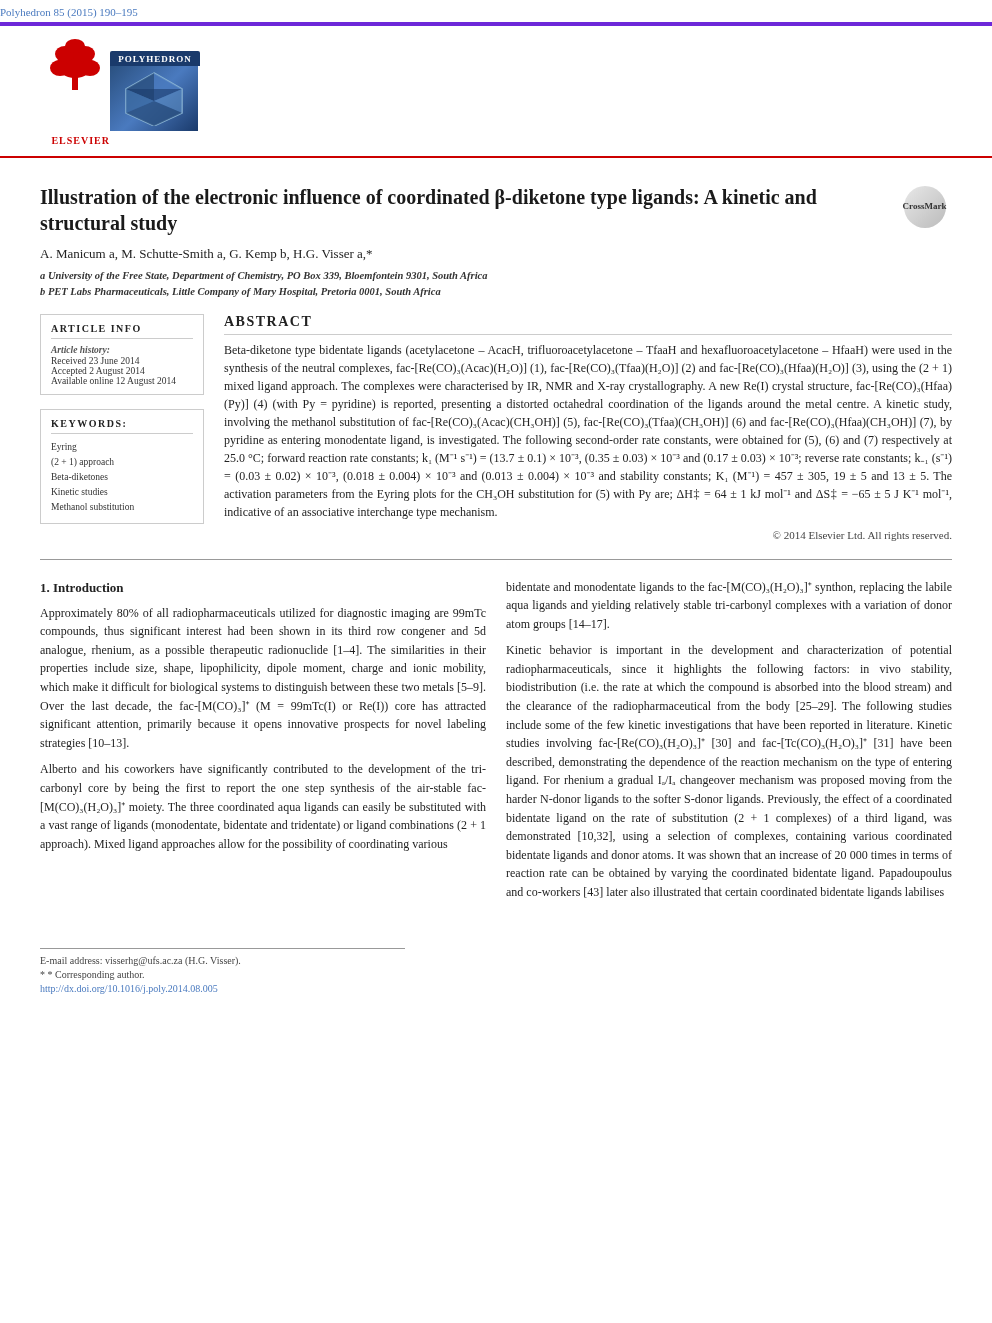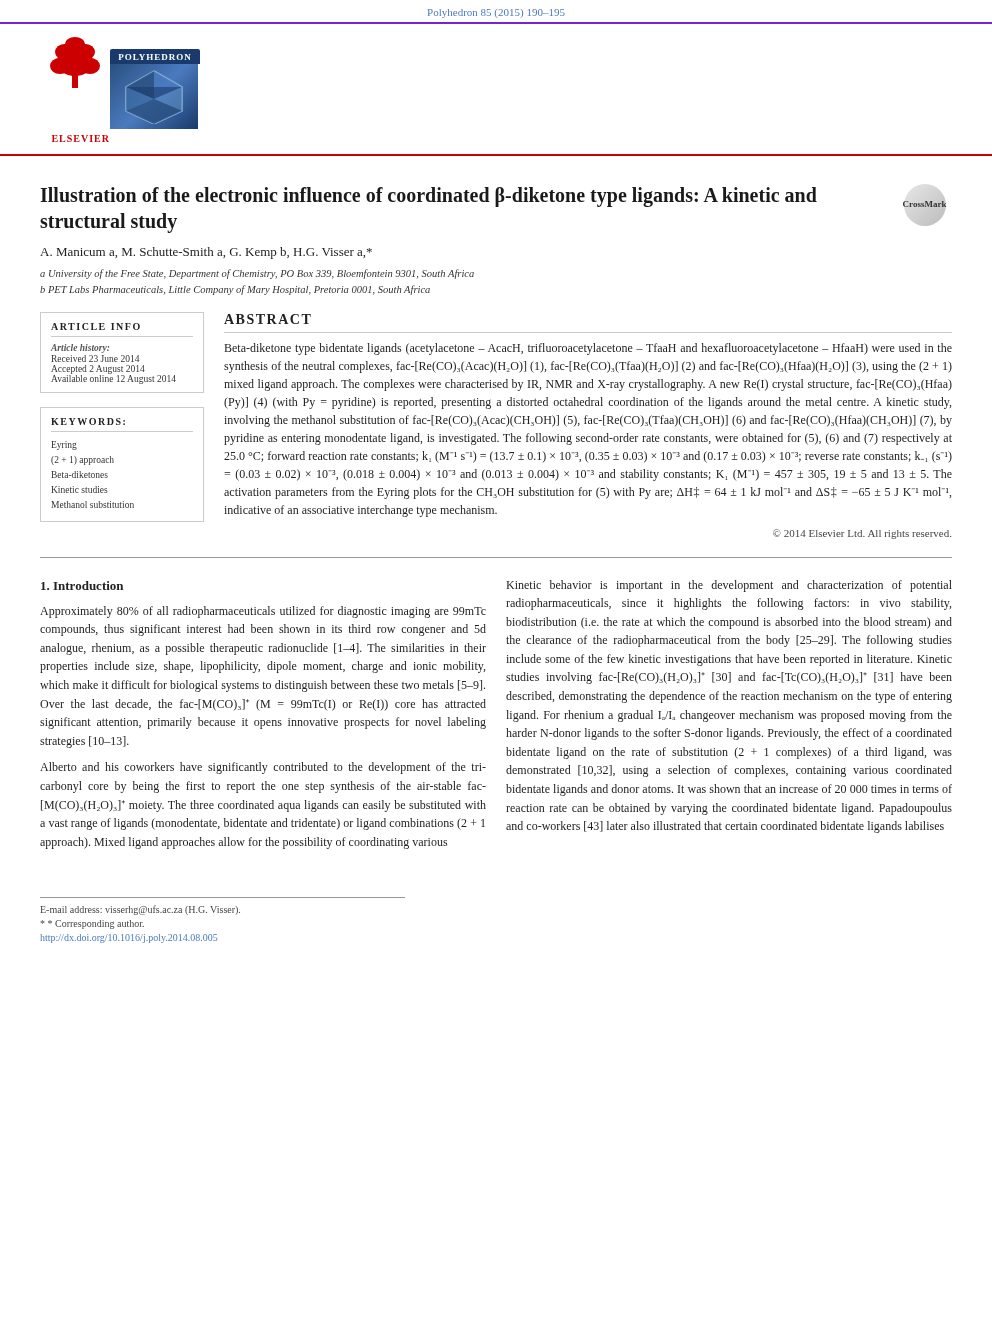--- a/index.html
+++ b/index.html
@@ -7,25 +7,24 @@
       background: #fff;
       font-family: 'Times New Roman', Times, serif;
       font-size: 13px;
       color: #000;
       width: 992px;
       min-height: 1323px;
     }
 
     
     .top-bar {
-      text-align: center;
       padding: 6px 0 4px 0;
       font-size: 11px;
       color: #4a7abf;
-      border-bottom: 2px solid #6d28d9;
+      border-bottom: 4px solid #6d28d9;
     }
 
     
     .journal-header {
       display: flex;
       align-items: center;
       padding: 10px 20px;
       border-bottom: 2px solid #c00;
       position: relative;
     }
@@ -144,20 +143,21 @@
       margin-bottom: 6px;
       color: #222;
     }
 
     .affiliations {
       font-size: 10.5px;
       color: #333;
       margin-bottom: 14px;
       font-style: italic;
       line-height: 1.5;
+      font-weight: bold;
     }
 
     
     .two-col {
       display: flex;
       gap: 20px;
       margin-top: 10px;
     }
     .left-col {
       width: 164px;
@@ -391,20 +391,21 @@
 
   <hr class="section-divider">
 
   <div class="body-two-col">
     <div class="body-col">
       <div class="section-heading">1. Introduction</div>
       <p>Approximately 80% of all radiopharmaceuticals utilized for diagnostic imaging are 99mTc compounds, thus significant interest had been shown in its third row congener and 5d analogue, rhenium, as a possible therapeutic radionuclide [1–4]. The similarities in their properties include size, shape, lipophilicity, dipole moment, charge and ionic mobility, which make it difficult for biological systems to distinguish between these two metals [5–9]. Over the last decade, the fac-[M(CO)₃]⁺ (M = 99mTc(I) or Re(I)) core has attracted significant attention, primarily because it opens innovative prospects for novel labeling strategies [10–13].</p>
       <p>Alberto and his coworkers have significantly contributed to the development of the tri-carbonyl core by being the first to report the one step synthesis of the air-stable fac-[M(CO)₃(H₂O)₃]⁺ moiety. The three coordinated aqua ligands can easily be substituted with a vast range of ligands (monodentate, bidentate and tridentate) or ligand combinations (2 + 1 approach). Mixed ligand approaches allow for the possibility of coordinating various</p>
     </div>
     <div class="body-col">
+      <p>bidentate and monodentate ligands to the fac-[M(CO)₃(H₂O)₃]⁺ synthon, replacing the labile aqua ligands and yielding relatively stable tri-carbonyl complexes with a variation of donor atom groups [14–17].</p>
       <p>Kinetic behavior is important in the development and characterization of potential radiopharmaceuticals, since it highlights the following factors: in vivo stability, biodistribution (i.e. the rate at which the compound is absorbed into the blood stream) and the clearance of the radiopharmaceutical from the body [25–29]. The following studies include some of the few kinetic investigations that have been reported in literature. Kinetic studies involving fac-[Re(CO)₃(H₂O)₃]⁺ [30] and fac-[Tc(CO)₃(H₂O)₃]⁺ [31] have been described, demonstrating the dependence of the reaction mechanism on the type of entering ligand. For rhenium a gradual Iₐ/Iₐ changeover mechanism was proposed moving from the harder N-donor ligands to the softer S-donor ligands. Previously, the effect of a coordinated bidentate ligand on the rate of substitution (2 + 1 complexes) of a third ligand, was demonstrated [10,32], using a selection of complexes, containing various coordinated bidentate ligands and donor atoms. It was shown that an increase of 20 000 times in terms of reaction rate can be obtained by varying the coordinated bidentate ligand. Papadoupoulus and co-workers [43] later also illustrated that certain coordinated bidentate ligands labilises</p>
     </div>
   </div>
 
 </div>
 
 <div class="footer-area">
   <hr class="footer-rule">
   <div class="footer-line">
     <span>E-mail address: visserhg@ufs.ac.za (H.G. Visser).</span>

